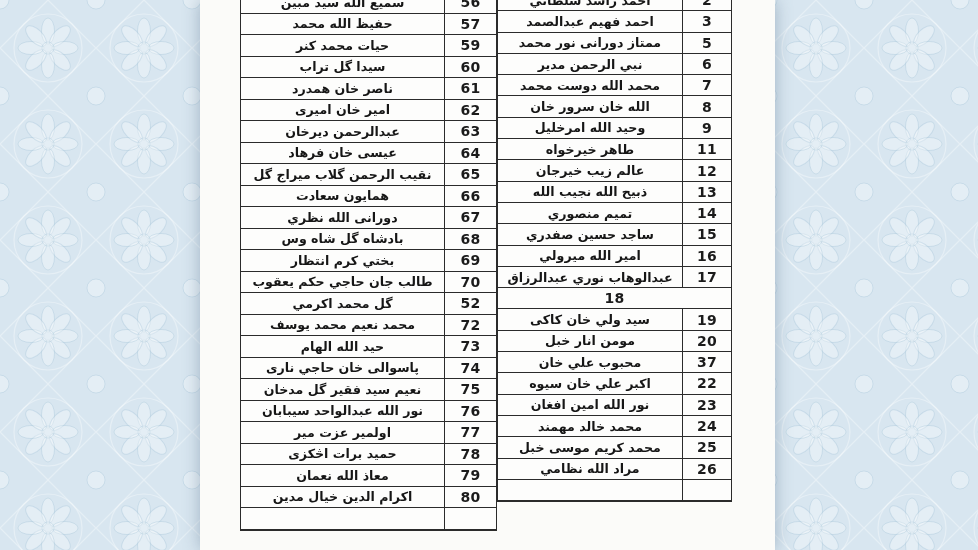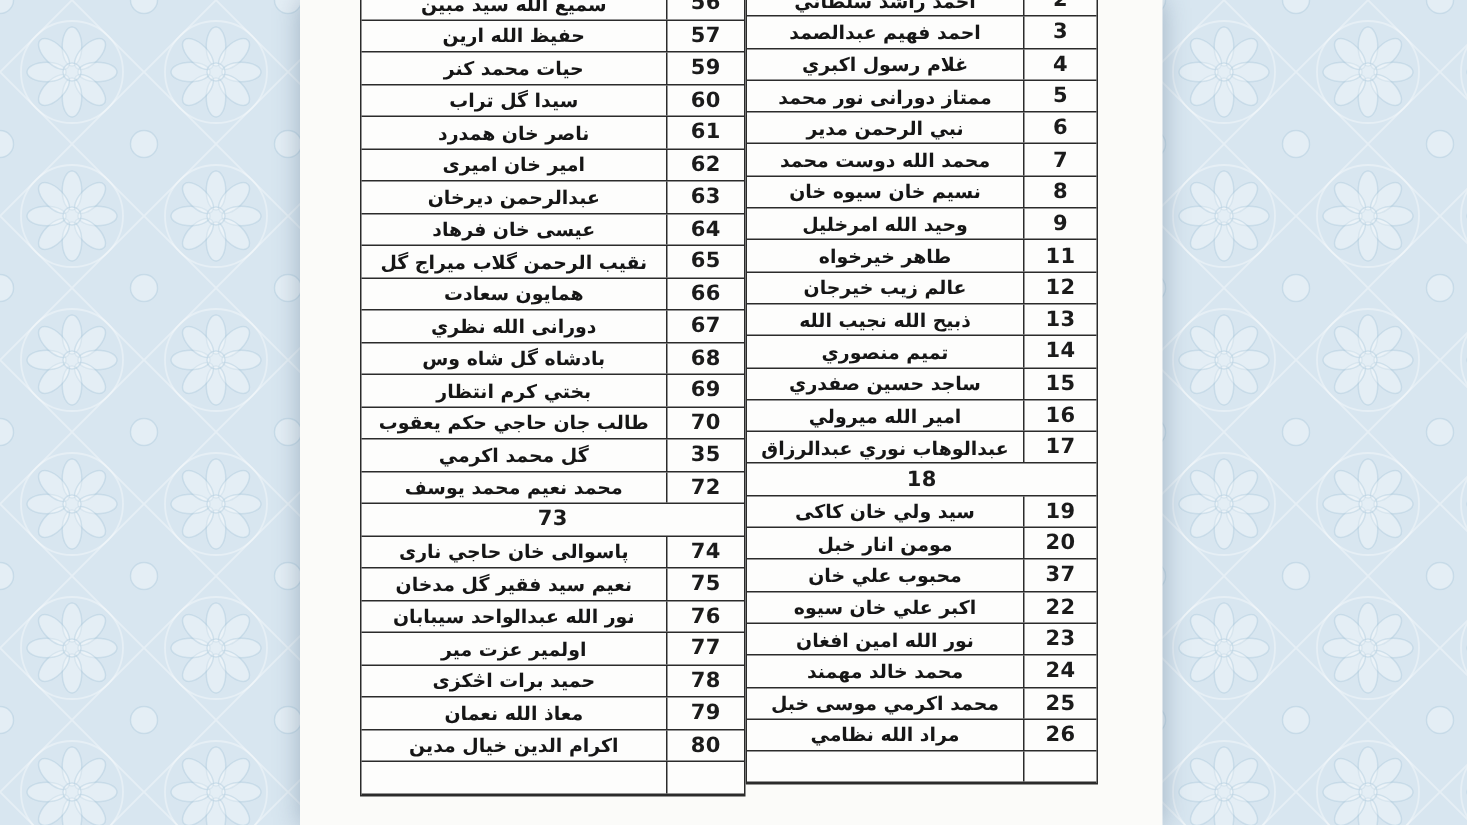--- a/index.html
+++ b/index.html
@@ -96,21 +96,21 @@
 
   <div class="paper">
 
     <div class="ntable table-left">
 
     <div class="row">
           <div class="cell-name">سمیع الله سید مبین</div>
           <div class="cell-no">56</div>
         </div>
         <div class="row">
-          <div class="cell-name">حفیظ الله ارین</div>
+          <div class="cell-name">حفیظ الله محمد</div>
           <div class="cell-no">57</div>
         </div>
         <div class="row">
           <div class="cell-name">حیات محمد کنر</div>
           <div class="cell-no">59</div>
         </div>
         <div class="row">
           <div class="cell-name">سیدا گل تراب</div>
           <div class="cell-no">60</div>
         </div>
@@ -149,27 +149,28 @@
         <div class="row">
           <div class="cell-name">بختي کرم انتظار</div>
           <div class="cell-no">69</div>
         </div>
         <div class="row">
           <div class="cell-name">طالب جان حاجي حکم یعقوب</div>
           <div class="cell-no">70</div>
         </div>
         <div class="row">
           <div class="cell-name">گل محمد اکرمي</div>
-          <div class="cell-no">35</div>
+          <div class="cell-no">52</div>
         </div>
         <div class="row">
           <div class="cell-name">محمد نعیم محمد یوسف</div>
           <div class="cell-no">72</div>
         </div>
         <div class="row">
+          <div class="cell-name">حید الله الهام</div>
           <div class="cell-no">73</div>
         </div>
         <div class="row">
           <div class="cell-name">پاسوالی خان حاجي ناری</div>
           <div class="cell-no">74</div>
         </div>
         <div class="row">
           <div class="cell-name">نعیم سید فقیر گل مدخان</div>
           <div class="cell-no">75</div>
         </div>
@@ -203,37 +204,33 @@
 
     <div class="row">
           <div class="cell-name">احمد راشد سلطاني</div>
           <div class="cell-no">2</div>
         </div>
         <div class="row">
           <div class="cell-name">احمد فهیم عبدالصمد</div>
           <div class="cell-no">3</div>
         </div>
         <div class="row">
-          <div class="cell-name">غلام رسول اکبري</div>
-          <div class="cell-no">4</div>
-        </div>
-        <div class="row">
           <div class="cell-name">ممتاز دورانی نور محمد</div>
           <div class="cell-no">5</div>
         </div>
         <div class="row">
           <div class="cell-name">نبي الرحمن مدیر</div>
           <div class="cell-no">6</div>
         </div>
         <div class="row">
           <div class="cell-name">محمد الله دوست محمد</div>
           <div class="cell-no">7</div>
         </div>
         <div class="row">
-          <div class="cell-name">نسیم خان سیوه خان</div>
+          <div class="cell-name">الله خان سرور خان</div>
           <div class="cell-no">8</div>
         </div>
         <div class="row">
           <div class="cell-name">وحید الله امرخلیل</div>
           <div class="cell-no">9</div>
         </div>
         <div class="row">
           <div class="cell-name">طاهر خیرخواه</div>
           <div class="cell-no">11</div>
         </div>
@@ -282,21 +279,21 @@
         </div>
         <div class="row">
           <div class="cell-name">نور الله امین افغان</div>
           <div class="cell-no">23</div>
         </div>
         <div class="row">
           <div class="cell-name">محمد خالد مهمند</div>
           <div class="cell-no">24</div>
         </div>
         <div class="row">
-          <div class="cell-name">محمد اکرمي موسی خبل</div>
+          <div class="cell-name">محمد کریم موسی خبل</div>
           <div class="cell-no">25</div>
         </div>
         <div class="row">
           <div class="cell-name">مراد الله نظامي</div>
           <div class="cell-no">26</div>
         </div>
         <div class="row partial">
           <div class="cell-name"></div>
           <div class="cell-no"></div>
         </div>

